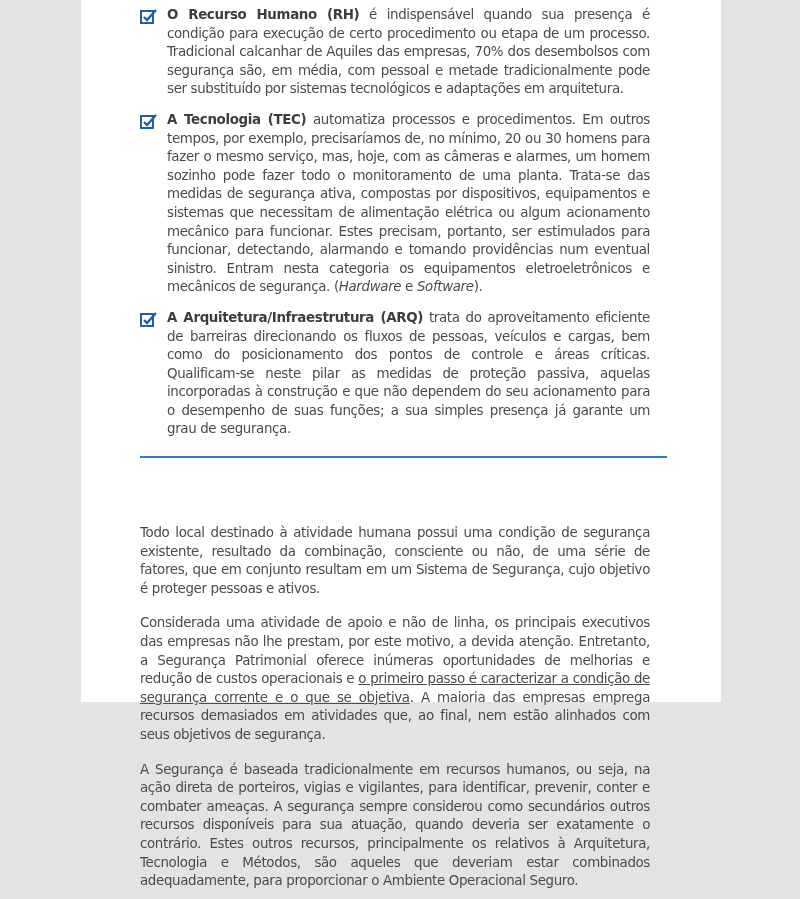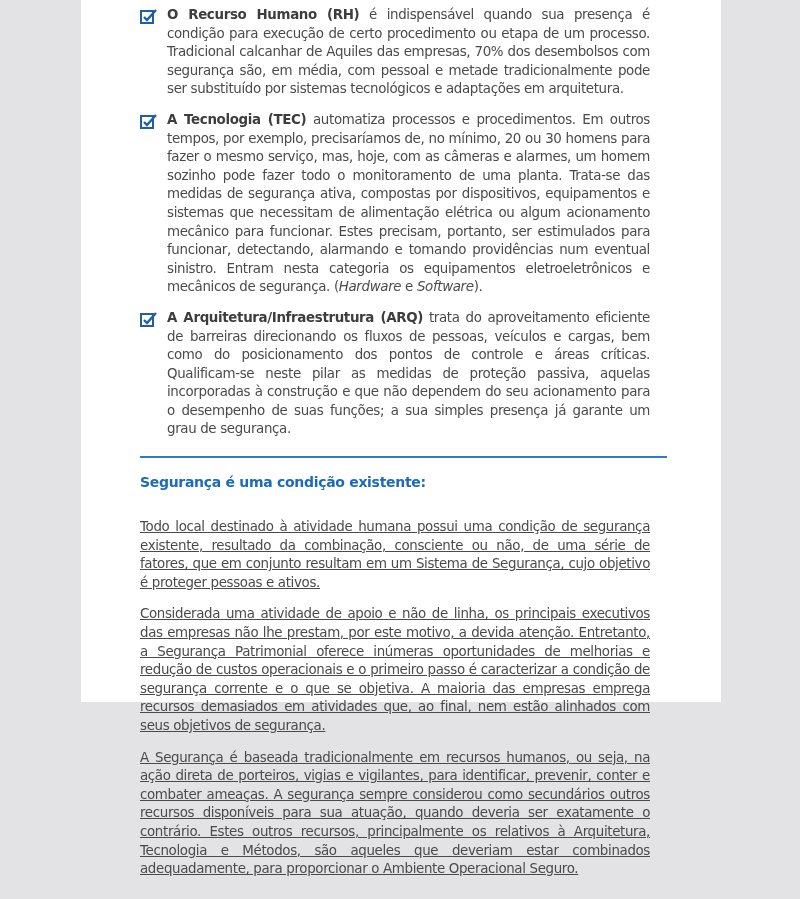--- a/index.html
+++ b/index.html
@@ -30,21 +30,21 @@
     background: #2a7cc7;
   }
   .heading {
     position: absolute; left: 59px; top: 474px;
     color: #1c6bb8; font-weight: bold; font-size: 14px; letter-spacing: -0.3px;
   }
   .paras {
     position: absolute; left: 59px; width: 510px; top: 508px;
     color: #4a4a4a; font-size: 13.4px; line-height: 18.6px; letter-spacing: -0.35px;
   }
-  .paras p { margin: 10px 0 13px 0; text-align: justify; text-decoration: underline; }
+  .paras p { margin: 16px 0 13px 0; text-align: justify; }
   .u { text-decoration: underline; }
 </style>
 </head>
 <body>
 
 <div class="page">
   <div class="content">
 
     <div class="bullet">
       <svg class="chk" viewBox="0 0 18 15">
@@ -66,20 +66,19 @@
       <svg class="chk" viewBox="0 0 18 15">
         <rect x="1" y="2" width="12" height="12" fill="none" stroke="#1f5fa8" stroke-width="2"></rect>
         <path d="M4 8 L7 11 L16 1" fill="none" stroke="#1f5fa8" stroke-width="2.4"></path>
       </svg>
       <b>A Arquitetura/Infraestrutura (ARQ)</b><span> trata do aproveitamento eficiente de barreiras direcionando os fluxos de pessoas, veículos e cargas, bem como do posicionamento dos pontos de controle e áreas críticas. Qualificam-se neste pilar as medidas de proteção passiva, aquelas incorporadas à construção e que não dependem do seu acionamento para o desempenho de suas funções; a sua simples presença já garante um grau de segurança.</span>
     </div>
   </div>
 
   <div class="divider"></div>
 
-  <div class="heading">Segurança é uma condição existente:</div>
 
   <div class="paras">
     <p>Todo local destinado à atividade humana possui uma condição de segurança existente, resultado da combinação, consciente ou não, de uma série de fatores, que em conjunto resultam em um Sistema de Segurança, cujo objetivo é proteger pessoas e ativos.</p>
     <p><span>Considerada uma atividade de apoio e não de linha, os principais executivos das empresas não lhe prestam, por este motivo, a devida atenção. Entretanto, a Segurança Patrimonial oferece inúmeras oportunidades de melhorias e redução de custos operacionais e </span><span class="u">o primeiro passo é caracterizar a condição de segurança corrente e o que se objetiva</span><span>. A maioria das empresas emprega recursos demasiados em atividades que, ao final, nem estão alinhados com seus objetivos de segurança.</span></p>
     <p>A Segurança é baseada tradicionalmente em recursos humanos, ou seja, na ação direta de porteiros, vigias e vigilantes, para identificar, prevenir, conter e combater ameaças. A segurança sempre considerou como secundários outros recursos disponíveis para sua atuação, quando deveria ser exatamente o contrário. Estes outros recursos, principalmente os relativos à Arquitetura, Tecnologia e Métodos, são aqueles que deveriam estar combinados adequadamente, para proporcionar o Ambiente Operacional Seguro.</p>
   </div>
 </div>
 
 </body></html>

